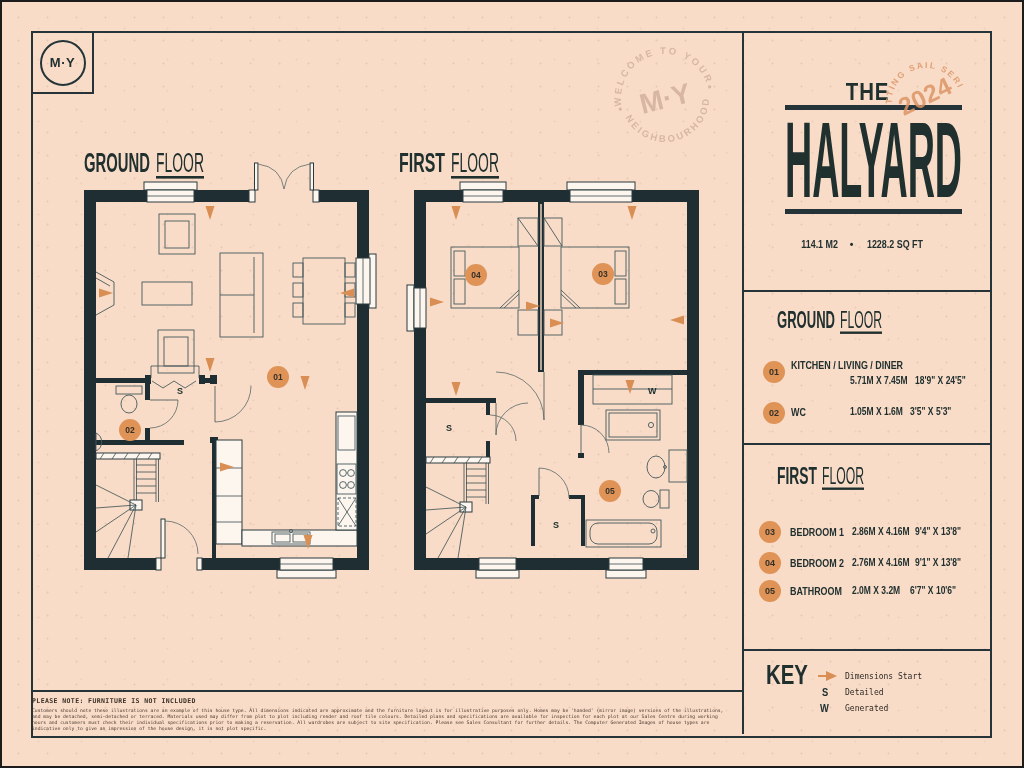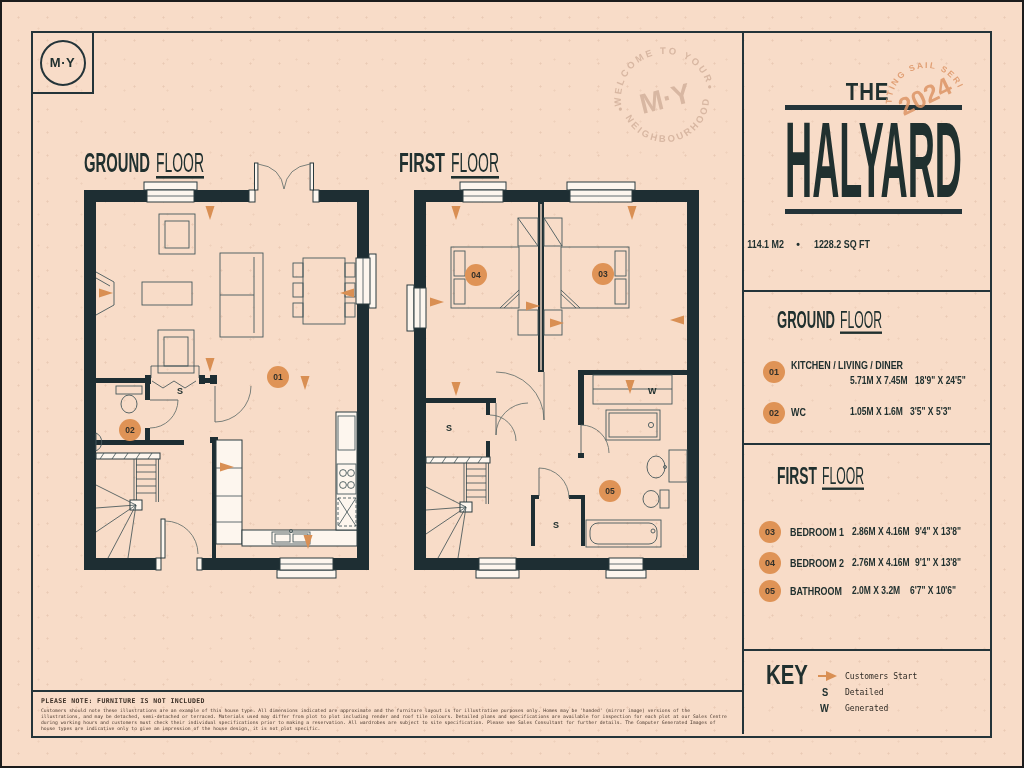--- a/index.html
+++ b/index.html
@@ -19,29 +19,29 @@
   .logo-circle{width:42px;height:42px;border:2.4px solid #243439;border-radius:50%;display:flex;align-items:center;justify-content:center;font-weight:800;font-size:13px;letter-spacing:.5px}
   .right-col{left:742px;top:33px;width:246px;height:701px;border-left:2px solid #243439}
   .panel{position:relative;border-bottom:2px solid #243439}
   .p-title{height:257px}
   .p-gf{height:151px}
   .p-ff{height:204px}
   .p-key{height:83px;border-bottom:none}
   .cond{display:inline-block;transform:scaleX(.85);transform-origin:0 50%;font-weight:800;white-space:nowrap}
   .cond-c{display:inline-block;transform:scaleX(.85);transform-origin:50% 50%;font-weight:800;white-space:nowrap}
   .bar{position:absolute;left:41px;width:177px;height:5px;background:#243439}
-  .area-line{position:absolute;top:205px;left:0;right:8px;font-size:10.5px}
+  .area-line{position:absolute;top:205px;left:0;right:8px;text-align:center;font-size:10.5px}
   .room-circle{position:absolute;width:22px;height:22px;border-radius:50%;background:#df9356;color:#33312a;font-weight:800;font-size:9px;display:flex;align-items:center;justify-content:center}
   .rname{font-size:10.5px}
   .rdim{font-size:10px}
   .key-sym{position:absolute;font-weight:800;font-size:11px}
   .key-lab{position:absolute;font-family:"DejaVu Sans Mono",monospace;font-size:8px;color:#2e2a24}
   .disc{left:31px;top:690px;width:711px;height:46px;border-top:2px solid #243439;display:flex}
   .disc-title{width:137px;border-right:2px solid #243439;display:flex;align-items:center;justify-content:center}
-  .disc-body{flex:1;padding:5px 10px 0 10px}
+  .disc-body{flex:1;padding:5px 10px 0 1px}
   .disc-note{font-family:"DejaVu Sans Mono",monospace;font-weight:bold;font-size:6.5px;letter-spacing:.4px;color:#3b2f26}
   .disc-text{margin-top:3px;font-family:"DejaVu Sans Mono",monospace;font-size:4.7px;line-height:6px;color:#4a392e}
   svg text{font-family:"Liberation Sans",sans-serif}
   .ink{fill:#20302f}
   .wall{fill:#1e2e33}
   .fw{fill:#fdf6ee;stroke:#2a3a3e;stroke-width:1}
   .f{fill:none;stroke:#46585b;stroke-width:.9}
   .thin{fill:none;stroke:#3a4c50;stroke-width:.8}
   .arcd{fill:none;stroke:#5a6866;stroke-width:.8}
   .erase{fill:#f8dcc8}
@@ -490,21 +490,21 @@
     </div>
 
     <div class="panel p-key">
       <svg class="abs" style="left:22px;top:10px" width="60" height="30" viewBox="0 0 60 30">
         <text class="ink" x="0" y="23" font-size="28" font-weight="800" textLength="42" lengthAdjust="spacingAndGlyphs">KEY</text>
       </svg>
       <svg class="abs" style="left:74px;top:20px" width="20" height="10" viewBox="0 0 20 10">
         <line x1="0" y1="5" x2="10" y2="5" stroke="#d98f53" stroke-width="2"></line>
         <path class="ar" d="M8,0 L8,10 L19,5 Z"></path>
       </svg>
-      <span class="key-lab" style="left:101px;top:21px">Customers Start</span>
+      <span class="key-lab" style="left:101px;top:21px">Dimensions Start</span>
       <span class="key-sym cond" style="left:78px;top:35px">S</span>
       <span class="key-lab" style="left:101px;top:37px">Detailed</span>
       <span class="key-sym cond" style="left:76px;top:51px">W</span>
       <span class="key-lab" style="left:101px;top:53px">Generated</span>
     </div>
   </div>
 
   <div class="abs disc">
     <div class="disc-body">
       <div class="disc-note">PLEASE NOTE: FURNITURE IS NOT INCLUDED</div>

